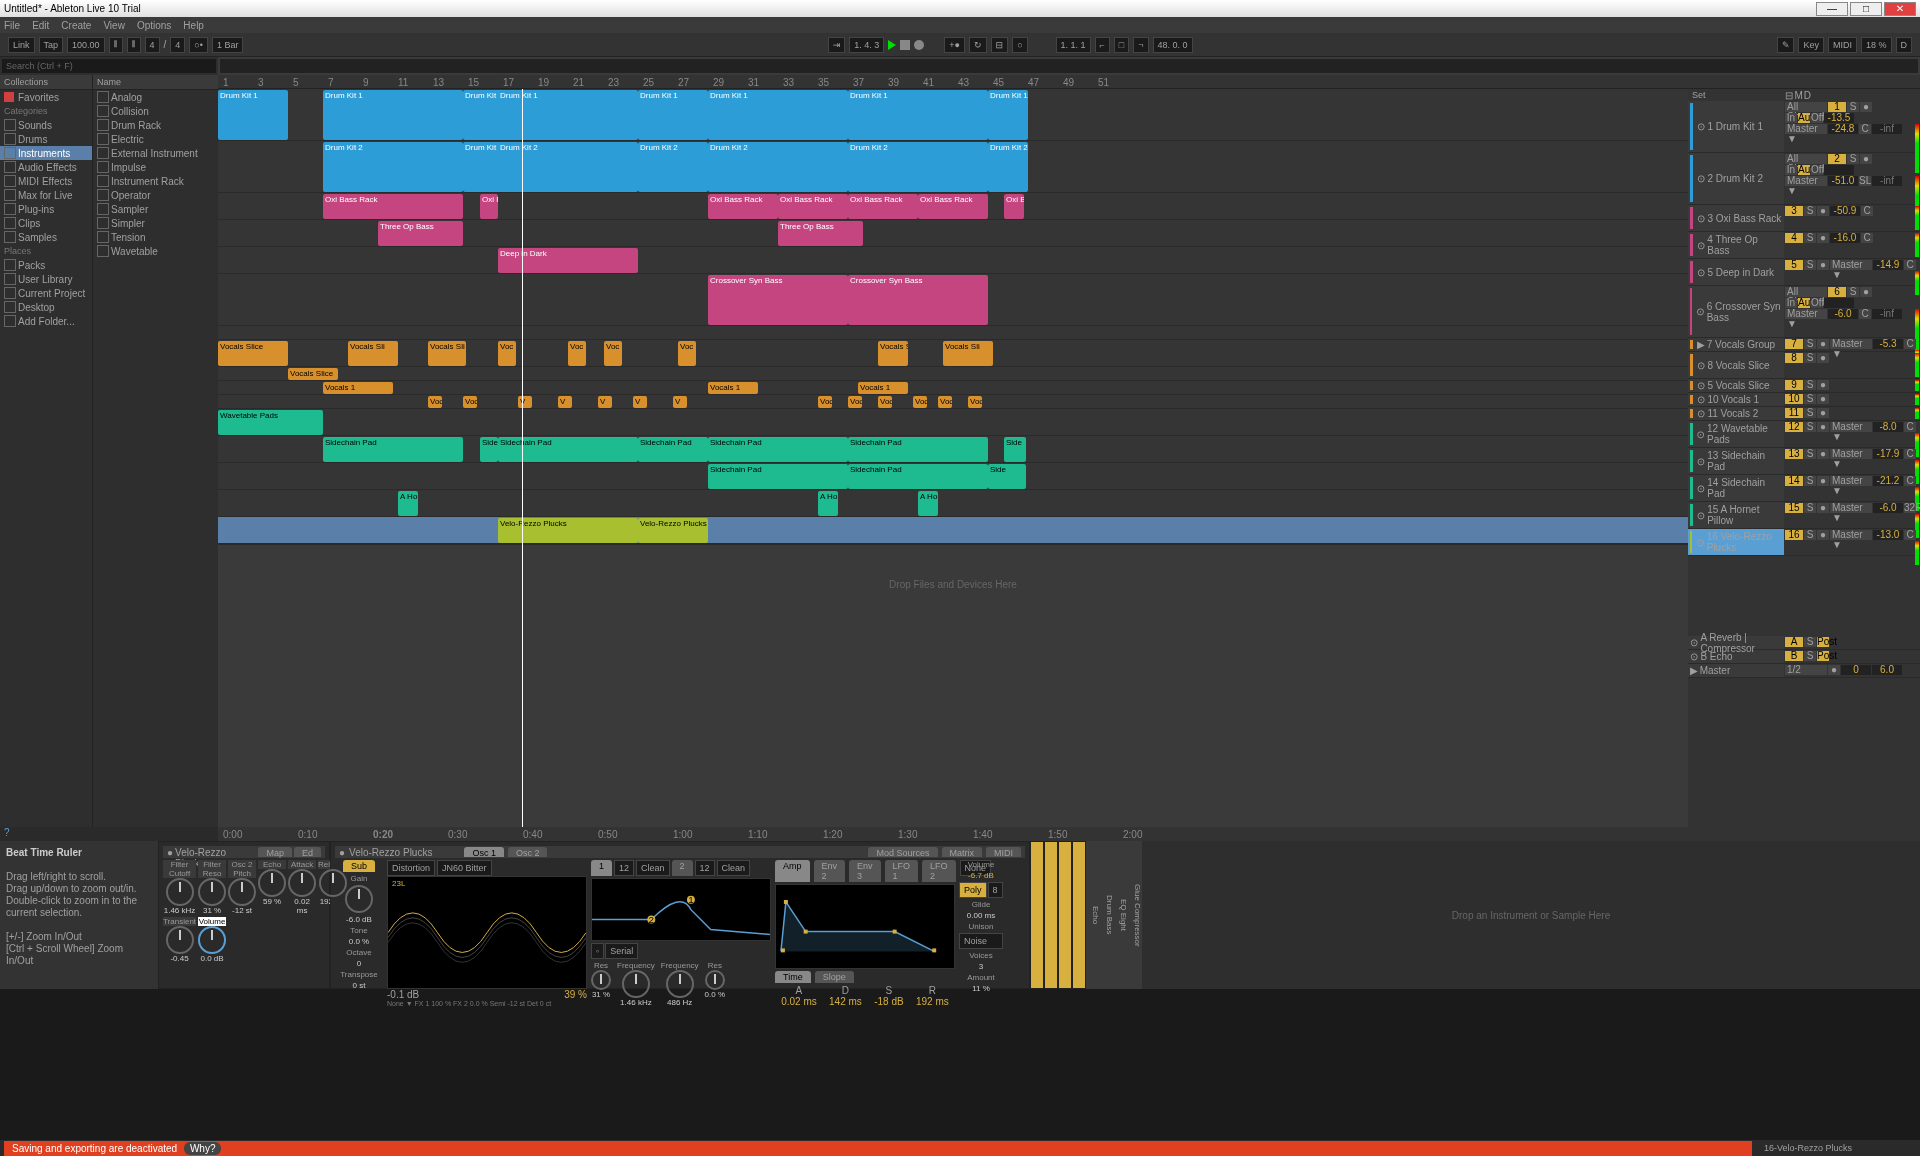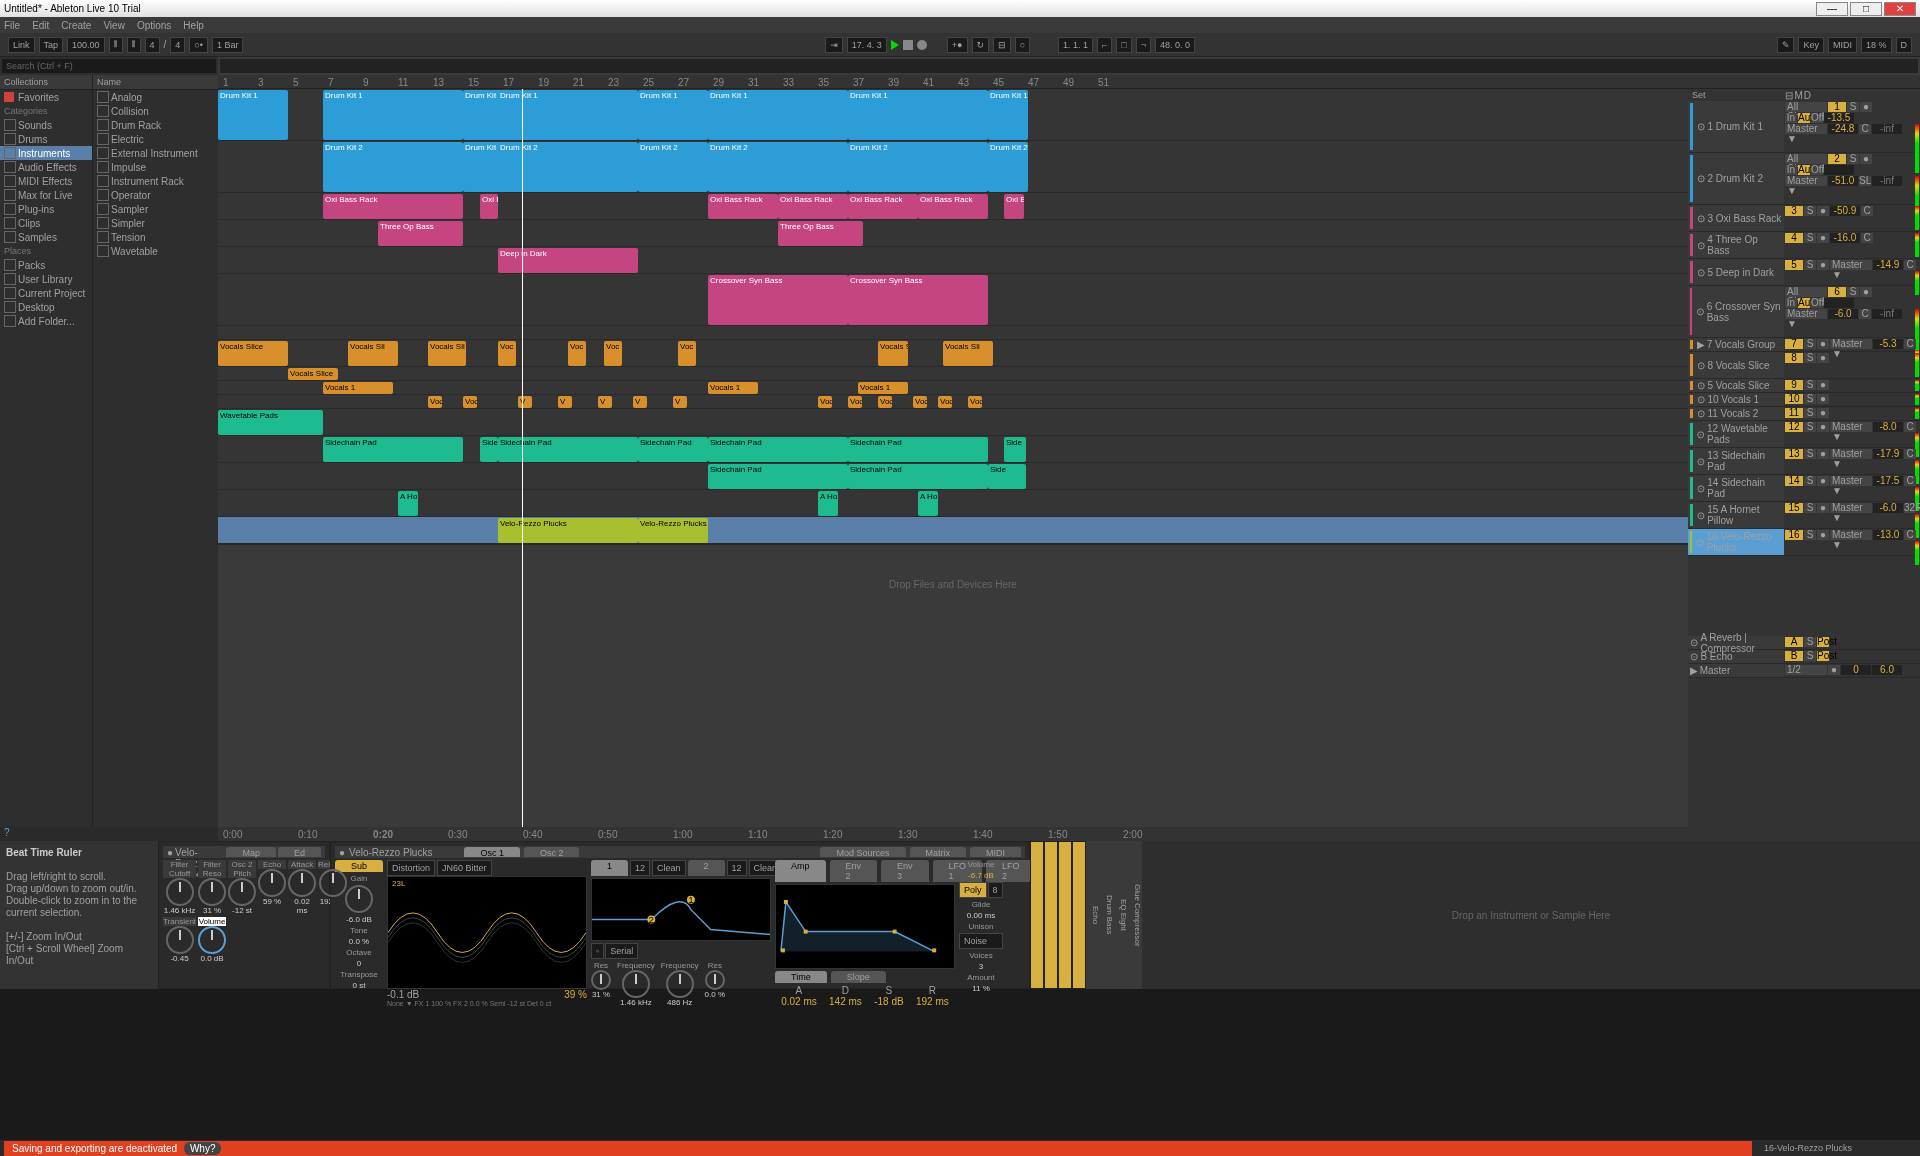--- a/index.html
+++ b/index.html
@@ -64,21 +64,21 @@
 .help{width:158px;background:#333;padding:6px;font-size:9px;line-height:12px}
 .help b{color:#ccc}
 .device{background:#2a2a2a;border:1px solid #222;padding:4px;display:flex;flex-direction:column;gap:2px}
 .dhdr{background:#3a3a3a;padding:1px 4px;font-size:9px;height:12px}
 .knob{width:28px;height:28px;border-radius:50%;border:2px solid #666;position:relative;margin:0 auto}
 .knob::after{content:'';position:absolute;width:2px;height:10px;background:#ccc;top:2px;left:50%;transform:translateX(-50%)}
 .klbl{font-size:8px;text-align:center;color:#999}
 .kval{font-size:8px;text-align:center;color:#ccc}
 .status-bar{position:absolute;bottom:0;left:0;right:0;height:16px;background:#2a2a2a;display:flex;align-items:center}
 .status-warn{background:#e04020;color:#fff;padding:2px 8px;flex:1;font-size:10px;margin:0 4px}
-.tab{background:#555;padding:1px 16px;font-size:9px;border-radius:3px 3px 0 0}
+.tab{background:#555;padding:1px 8px;font-size:9px;border-radius:3px 3px 0 0}
 .tab.sel{background:#888;color:#000}
 .btn-play{width:0;height:0;border-left:8px solid #0d0;border-top:5px solid transparent;border-bottom:5px solid transparent}
 .btn-stop{width:10px;height:10px;background:#888}
 .btn-rec{width:10px;height:10px;border-radius:50%;background:#888}
 .drop-area{height:80px;display:flex;align-items:center;justify-content:center;color:#666;font-size:10px;border-top:1px solid #2a2a2a}
 .meter{width:4px;height:100%;background:linear-gradient(to top,#0d0 60%,#dd0 80%,#d00);margin-left:auto}
 </style>
 </head>
 <body>
 
@@ -106,21 +106,21 @@
   <div class="box">100.00</div>
   <div class="box">⦀</div>
   <div class="box">⦀</div>
   <div class="box">4</div>
   <span>/</span>
   <div class="box">4</div>
   <div class="box">○•</div>
   <div class="box">1 Bar</div>
   <div style="flex:1"></div>
   <div class="box">⇥</div>
-  <div class="box">17. 4. 3</div>
+  <div class="box">1. 4. 3</div>
   <div>
       <div class="btn-play"></div>
     </div>
   <div>
       <div class="btn-stop"></div>
     </div>
   <div>
       <div class="btn-rec"></div>
     </div>
   <div style="width:12px"></div>
@@ -535,21 +535,21 @@
             <div class="sel">Master ▼</div>
             <div class="db">-17.9</div>
             <div class="sb">C</div>
             <div class="meter"></div>
           </div>
           <div class="ms ">
             <div class="nb">14</div>
             <div class="sb">S</div>
             <div class="sb">●</div>
             <div class="sel">Master ▼</div>
-            <div class="db">-17.5</div>
+            <div class="db">-21.2</div>
             <div class="sb">C</div>
             <div class="meter"></div>
           </div>
           <div class="ms ">
             <div class="nb">15</div>
             <div class="sb">S</div>
             <div class="sb">●</div>
             <div class="sel">Master ▼</div>
             <div class="db">-6.0</div>
             <div class="sb">32R</div>

